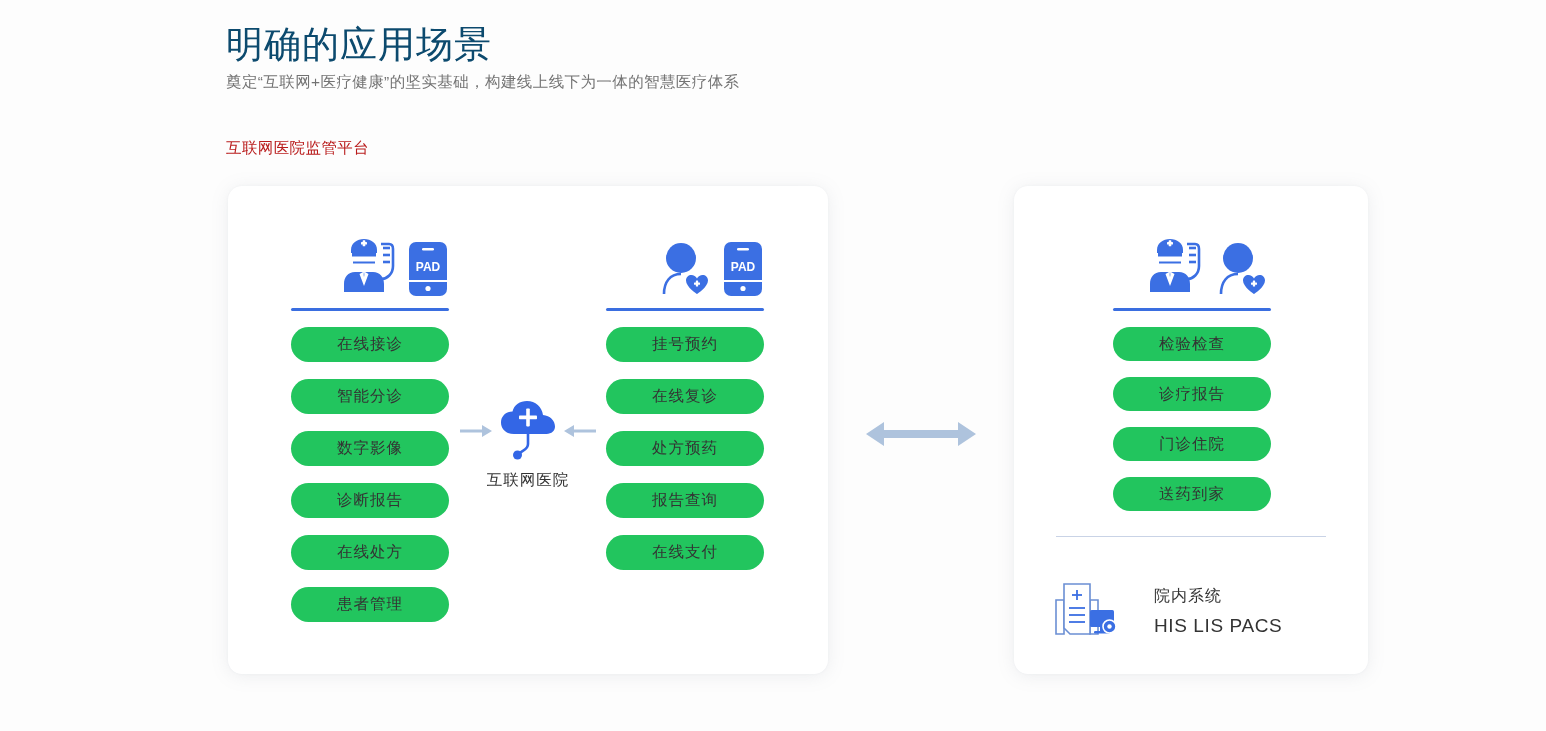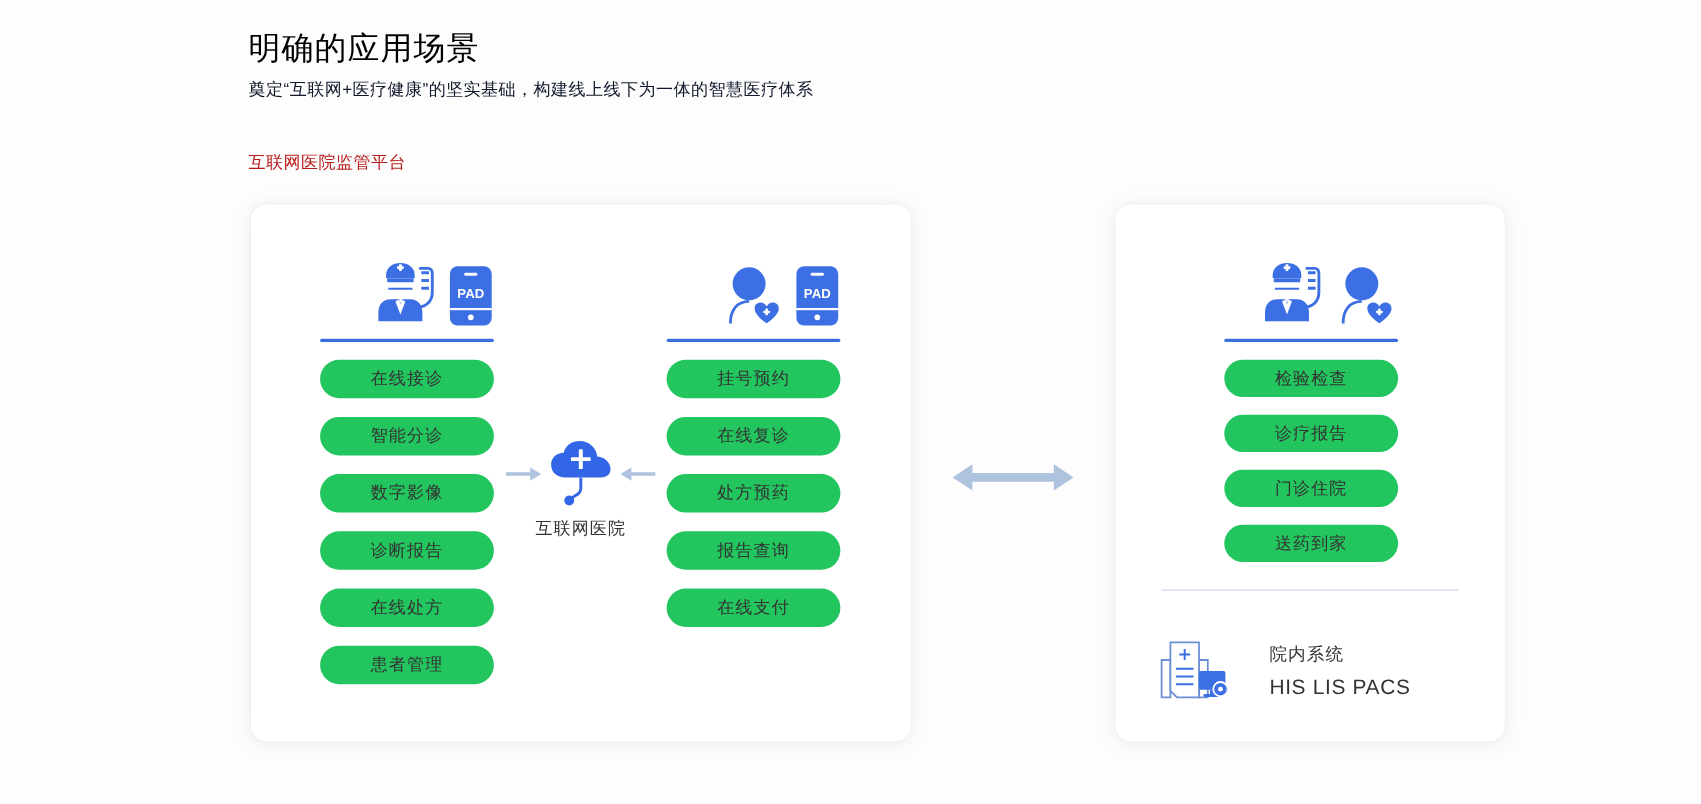--- a/index.html
+++ b/index.html
@@ -9,30 +9,30 @@
     height: 731px;
     background: #fdfdfd;
     font-family: "Liberation Sans", "DejaVu Sans", sans-serif;
     position: relative;
     overflow: hidden;
   }
 
   
   .header { position: absolute; left: 226px; top: 22px; }
   .page-title {
-    font-size: 29px;
-    color: #000000;
+    font-size: 37px;
+    color: #0c4a6e;
     font-weight: normal;
     letter-spacing: 1px;
     margin: 0;
     line-height: 46px;
   }
   .page-subtitle {
     font-size: 15.5px;
-    color: #0f172a;
+    color: #737373;
     margin: 0;
     line-height: 28px;
     letter-spacing: 0.4px;
   }
   .platform-label {
     position: absolute;
     left: 226px;
     top: 138px;
     font-size: 15.5px;
     color: #b91c1c;

